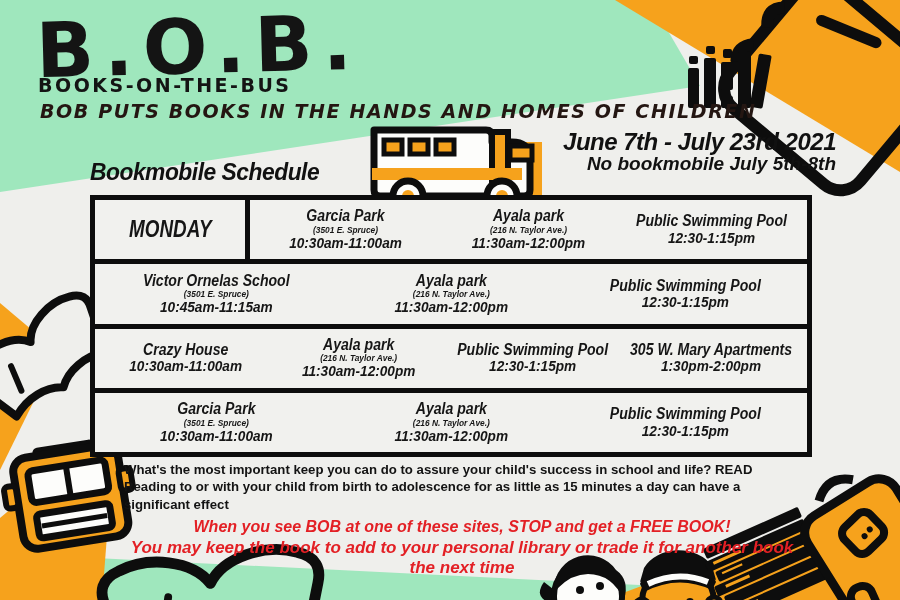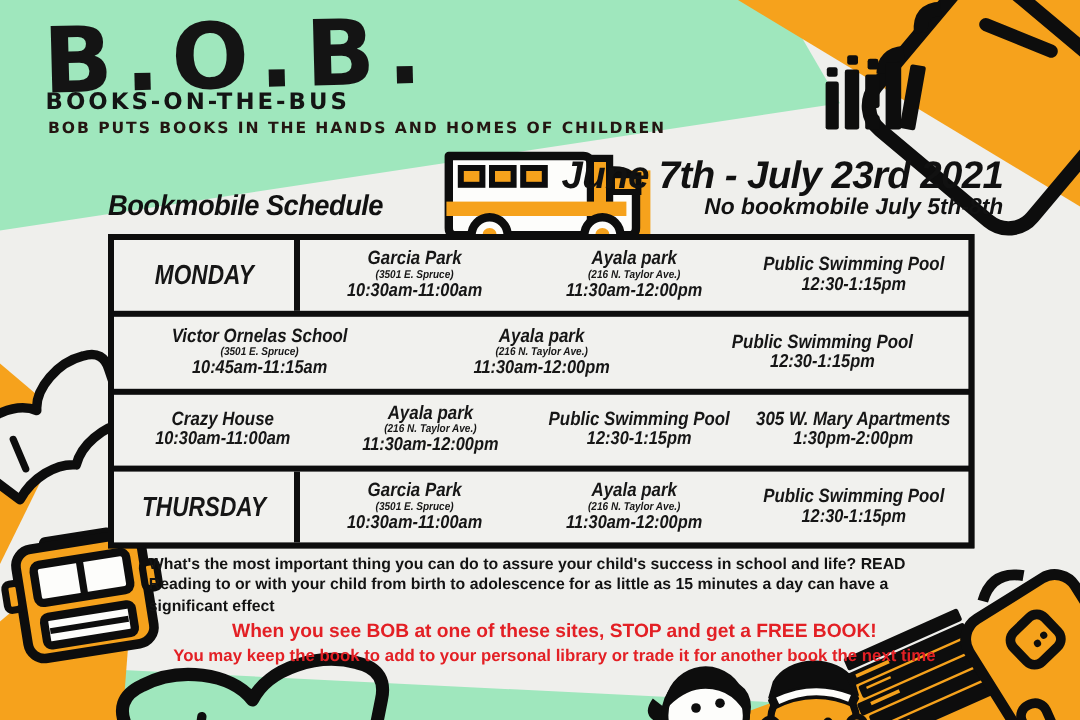--- a/index.html
+++ b/index.html
@@ -12,30 +12,31 @@
   
   .title{
     left:36px;top:2px;font-family:"DejaVu Sans",sans-serif;font-weight:900;
     font-size:76px;letter-spacing:10px;color:#141414;transform:rotate(-1.5deg);
   }
   .subtitle{
     left:38px;top:74px;font-weight:900;font-size:19px;letter-spacing:2.5px;color:#141414;
     font-family:"DejaVu Sans",sans-serif;
   }
   .tagline{
-    left:40px;top:100px;font-weight:900;font-size:13px;letter-spacing:1.6px;color:#241612;
+    left:40px;top:100px;font-weight:900;font-size:19px;letter-spacing:1.6px;color:#241612;
     font-family:"DejaVu Sans",sans-serif;
+    font-style:italic;
   }
   .cond{font-style:italic;font-weight:700;}
   .sched-label{
     left:90px;top:158px;font-size:24px;transform:scaleX(.95);transform-origin:left;
     letter-spacing:-0.5px;color:#111;
   }
   .dates{right:64px;top:130px;text-align:right;line-height:1.02;color:#111;}
-  .dates .d1{font-size:32px;letter-spacing:-0.5px;}
+  .dates .d1{font-size:24px;letter-spacing:-0.5px;}
   .dates .d2{font-size:19px;}
   
   .sched{
     left:90px;top:195px;width:722px;height:262px;box-sizing:border-box;
     border:5px solid #0d0d0d;background:#0d0d0d;display:flex;flex-direction:column;
   }
   .srow{display:flex;flex:1;background:#f1f1ee;margin-bottom:5px;}
   .srow:last-child{margin-bottom:0;}
   .day-cell{
     width:150px;flex:none;border-right:5px solid #0d0d0d;display:flex;
@@ -43,23 +44,23 @@
   }
   .day-cell .day{font-size:23px;transform:scaleX(.82);letter-spacing:0;white-space:nowrap;}
   .stops{flex:1;display:flex;align-items:center;justify-content:space-between;padding:0 4px;}
   .stop{flex:1;text-align:center;line-height:1.04;transform:scaleX(.88);white-space:nowrap;}
   .stop .name{font-size:16px;display:block;}
   .stop .addr{font-size:9.5px;display:block;}
   .stop .time{font-size:15.5px;display:block;}
   
   .footer{left:124px;top:461px;width:676px;}
   .footer .info{font-weight:700;font-size:13.2px;line-height:1.32;color:#131313;margin:0;}
-  .footer .red{font-weight:700;text-align:center;color:#e32025;margin:2px 0 0 0;}
+  .footer .red{font-weight:700;text-align:center;color:#e32025;margin:2px 0 0 0;font-style:italic;}
   .footer .red.r1{font-size:16px;margin-top:5px;}
-  .footer .red.r2{font-size:14px;}
+  .footer .red.r2{font-size:17px;}
 </style>
 </head>
 <body>
 
 <div class="poster">
 
   <svg class="bg-layer" width="900" height="600" viewBox="0 0 900 600">
 
     <polygon points="0,0 650,0 700,86 0,192" fill="#9fe7bd"></polygon>
     <polygon points="615,0 900,0 900,172" fill="#f6a21c"></polygon>
@@ -252,23 +253,20 @@
 
     <div class="stop cond">
       <span class="name">305 W. Mary Apartments</span>
 
       <span class="time">1:30pm-2:00pm</span>
     </div>
   </div>
     </div>
 
     <div class="srow">
-      <div class="day-cell">
-        <span class="cond day">THURSDAY</span>
-      </div>
       <div class="stops">
     <div class="stop cond">
       <span class="name">Garcia Park</span>
       <span class="addr">(3501 E. Spruce)</span>
       <span class="time">10:30am-11:00am</span>
     </div>
 
     <div class="stop cond">
       <span class="name">Ayala park</span>
       <span class="addr">(216 N. Taylor Ave.)</span>
@@ -279,20 +277,20 @@
       <span class="name">Public Swimming Pool</span>
 
       <span class="time">12:30-1:15pm</span>
     </div>
   </div>
     </div>
   </div>
 
   <div class="abs footer">
     <p class="info">
-      <span>What's the most important thing you can do to assure your child's success in school and life? READ</span><br>
+      <span>What's the most important keep you can do to assure your child's success in school and life? READ</span><br>
       <span>Reading to or with your child from birth to adolescence for as little as 15 minutes a day can have a significant effect</span><br>
     </p>
     <p class="red r1">When you see BOB at one of these sites, STOP and get a FREE BOOK!</p>
     <p class="red r2">You may keep the book to add to your personal library or trade it for another book the next time</p>
   </div>
 
 </div>
 
 </body></html>

